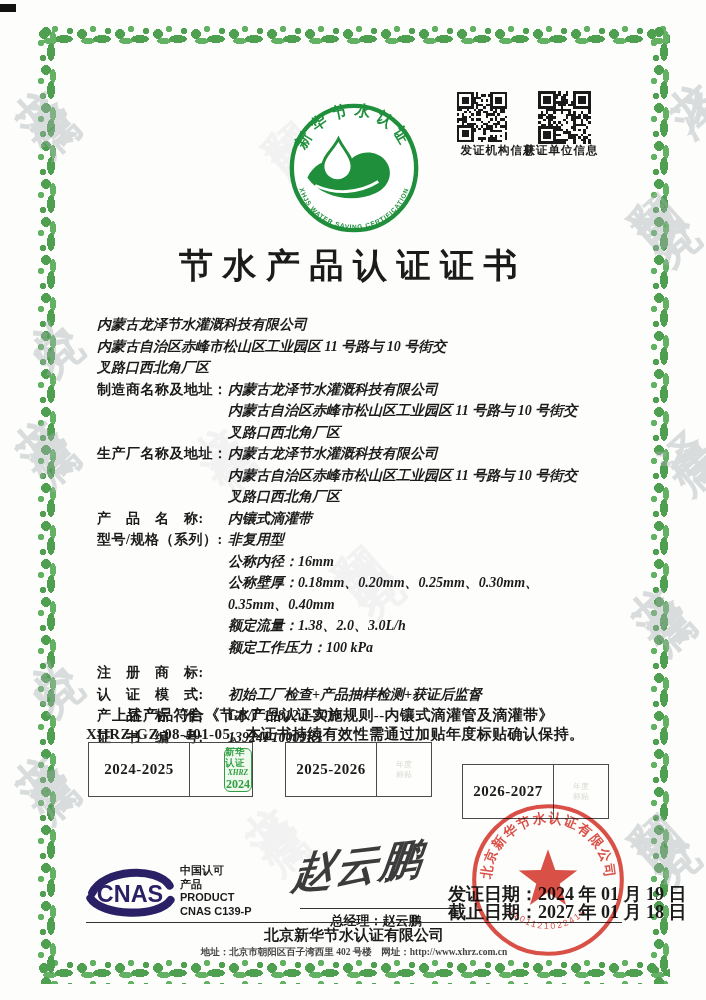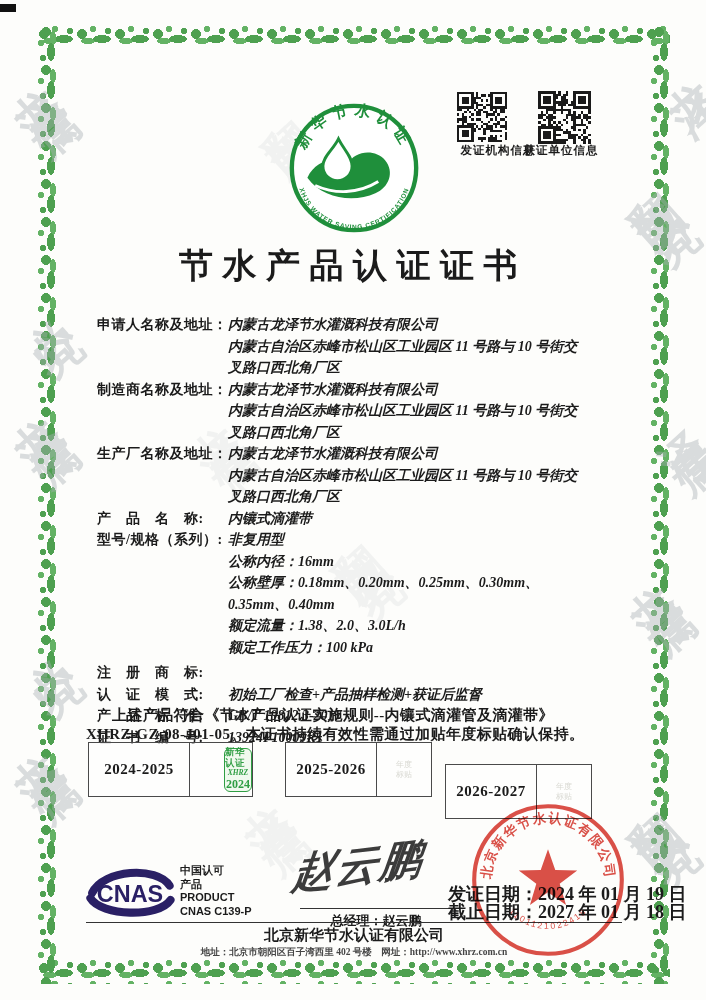--- a/index.html
+++ b/index.html
@@ -590,21 +590,20 @@
         <rect x="18" y="20" width="1" height="1"></rect>
         <rect x="20" y="20" width="1" height="1"></rect>
       </svg></div>
   <div class="qr-label" style="left:443px;top:143px;width:110px;text-align:center;">发证机构信息</div>
   <div class="qr-label" style="left:506px;top:143px;width:110px;text-align:center;">获证单位信息</div>
 
   <div class="title" style="top:243px;">节水产品认证证书</div>
 
   <div class="fields">
     <div class="row">
-      <div class="lbl">申请人名称及地址：</div>
       <div class="val">
         <div>内蒙古龙泽节水灌溉科技有限公司</div>
         <div>内蒙古自治区赤峰市松山区工业园区 11 号路与 10 号街交</div>
         <div>叉路口西北角厂区</div>
       </div>
     </div>
     <div class="row">
       <div class="lbl">制造商名称及地址：</div>
       <div class="val">
         <div>内蒙古龙泽节水灌溉科技有限公司</div>
@@ -662,21 +661,21 @@
     <div class="ybox" style="width:163px;margin-right:32px;">
       <div class="year" style="width:100px;">2024-2025</div>
       <div class="slot" style="width:62px;">
         <div class="sticker">
           <div class="s1">新华认证</div>
           <div class="s2">XHRZ</div>
           <div class="s3">2024</div>
         </div>
       </div>
     </div>
-    <div class="ybox" style="width:145px;margin-right:13px;">
+    <div class="ybox" style="width:145px;margin-right:30px;">
       <div class="year" style="width:90px;">2025-2026</div>
       <div class="slot" style="width:54px;">
         <div class="placeholder">年度标贴</div>
       </div>
     </div>
     <div class="ybox" style="width:145px;margin-top:22px;">
       <div class="year" style="width:90px;">2026-2027</div>
       <div class="slot" style="width:54px;">
         <div class="placeholder">年度标贴</div>
       </div>

